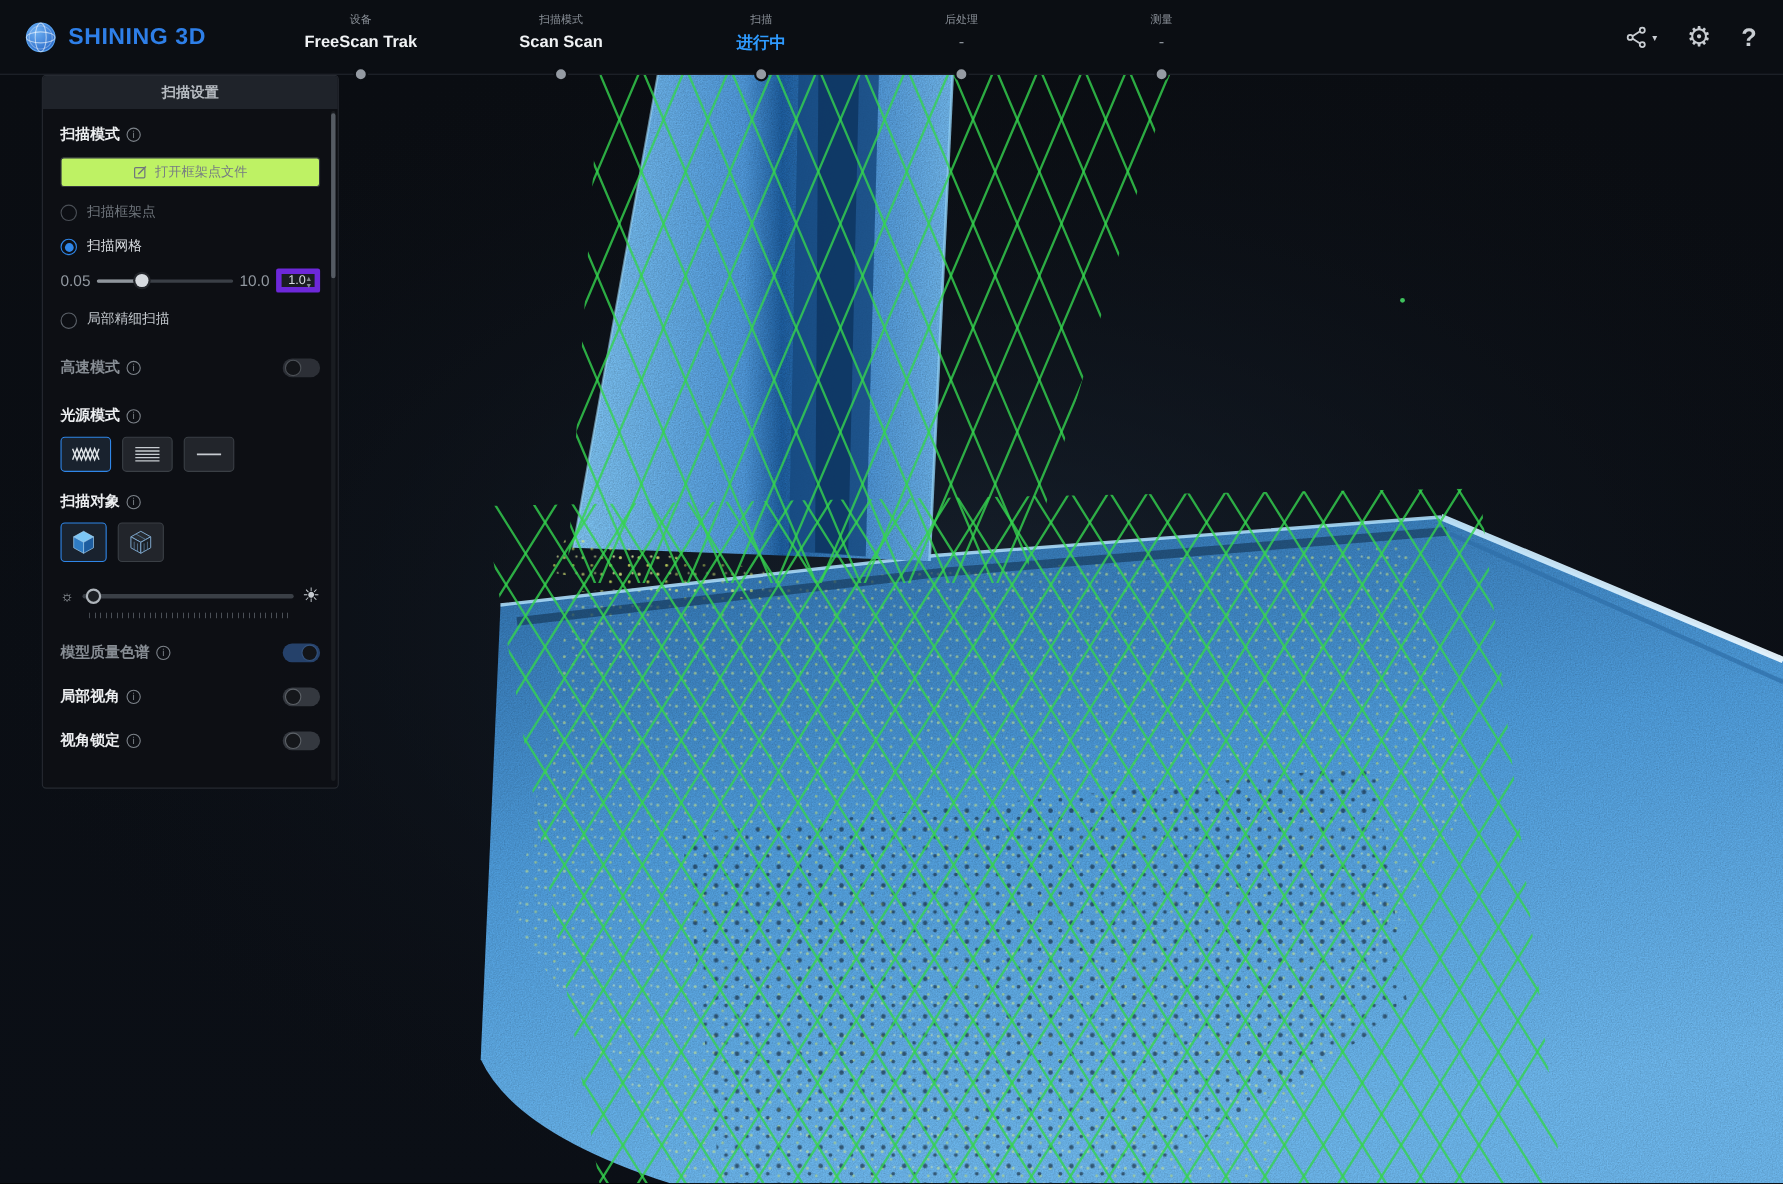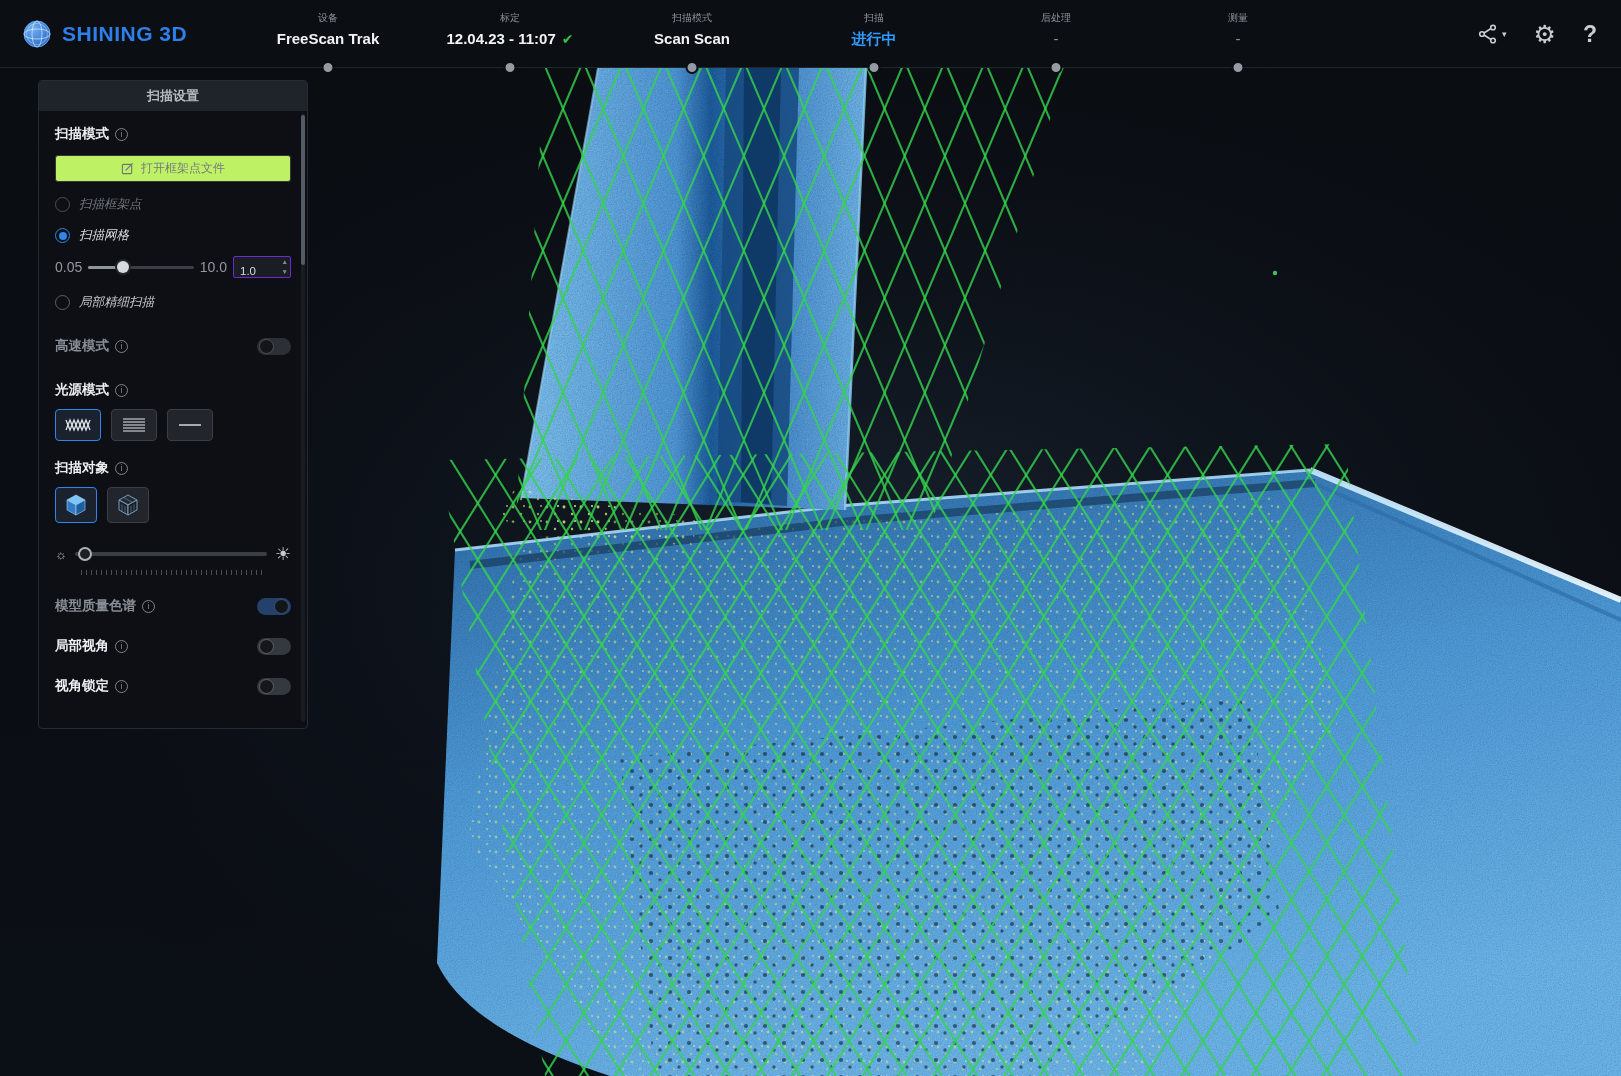--- a/index.html
+++ b/index.html
@@ -29,46 +29,46 @@
   
   .viewport { position:absolute; top:68px; left:0; right:0; bottom:0; }
   #scene { width:100%; height:100%; display:block; }
   #laser-upper line, #laser-lower line { stroke:var(--laser-green,#35d44f); stroke-width:2.1; opacity:.8; stroke-linecap:round; }
 
   
   .sidebar { position:absolute; left:38px; top:26px; width:270px; z-index:5; }
   .camera-panel { height:38px; background:#14171d; border:1px solid #2b2f36; border-radius:4px; display:flex; align-items:center; justify-content:space-between; padding:0 12px 0 16px; cursor:pointer; }
   .panel-title { font-size:14.5px; font-weight:700; color:#eef0f2; }
   .chevron { color:#eef0f2; font-size:15px; font-weight:700; }
-  .settings-panel { margin-top:16px; height:649px; background:rgba(14,16,21,.96); border:1px solid #262a31; border-radius:4px; position:relative; }
+  .settings-panel { margin-top:4px; height:649px; background:rgba(14,16,21,.96); border:1px solid #262a31; border-radius:4px; position:relative; }
   .settings-title { height:30px; line-height:30px; text-align:center; background:#1f232a; border-radius:3px 3px 0 0; font-size:13px; color:#b6bbc1; font-weight:600; }
   .settings-body { padding:14px 16px 0 16px; }
 
   .label-row { display:flex; align-items:center; gap:6px; }
   .label.strong { font-size:13.5px; font-weight:700; color:#eceef0; }
   .info { width:13px; height:13px; border:1px solid #7d838a; border-radius:50%; color:#7d838a; font-size:9px; line-height:11px; text-align:center; font-style:normal; flex:none; cursor:help; }
 
   .frame-btn { display:flex; align-items:center; justify-content:center; gap:7px; width:100%; height:27px; background:#bef264; border:1px solid #33373d; border-radius:3px; color:#767c83; font-size:12px; margin-top:12px; font-family:inherit; cursor:pointer; }
   .edit-icon { width:13px; height:13px; }
 
-  .radio-row { display:flex; align-items:center; gap:9px; margin-top:14px; cursor:pointer;font-style:italic; }
+  .radio-row { display:flex; align-items:flex-end; gap:9px; margin-top:14px; cursor:pointer; }
   .radio { width:15px; height:15px; border:1.5px solid #5b6169; border-radius:50%; flex:none; position:relative; }
   .radio-row[data-selected="true"] .radio { border-color:var(--accent-blue,#2f86e8); }
   .radio-row[data-selected="true"] .radio::after { content:""; position:absolute; inset:2.5px; border-radius:50%; background:var(--accent-blue,#2f86e8); }
   .radio-label { font-size:12.5px; color:#c3c8cd; }
   .radio-row.disabled .radio-label { color:#6e747b; }
   .radio-row.disabled .radio { border-color:#4a4f56; }
   .radio-row[data-selected="true"] .radio-label { color:#d8dce0; }
 
   .res-row { display:flex; align-items:center; margin-top:12px; gap:6px; }
   .res-end { font-size:14px; color:#9198a0; flex:none; }
   .res-track { flex:1; height:3px; background:#3a3f46; border-radius:2px; position:relative; cursor:pointer; }
   .res-fill { position:absolute; left:0; top:0; bottom:0; width:33%; background:#8f959c; border-radius:2px; }
   .res-thumb { position:absolute; left:33%; top:50%; transform:translate(-50%,-50%); width:12px; height:12px; border-radius:50%; background:#d7dbe0; box-shadow:0 0 0 2px #22252a; cursor:grab; }
-  .res-box { width:58px; height:22px; border:1px solid #6d28d9; border-radius:2px; background:#1a1d22; display:flex; align-items:flex-end; color:#d7dbe0; font-size:11.5px; padding-left:6px; position:relative; flex:none; cursor:text; }
+  .res-box { width:40px; height:22px; border:5px solid #6d28d9; border-radius:2px; background:#1a1d22; display:flex; align-items:center; color:#d7dbe0; font-size:11.5px; padding-left:6px; position:relative; flex:none; cursor:text; }
   .spin { position:absolute; right:2px; top:2px; bottom:2px; display:flex; flex-direction:column; justify-content:space-between; }
   .spin i { font-style:normal; font-size:6.5px; color:#858b92; line-height:1; cursor:pointer; }
 
   .toggle-row { display:flex; align-items:center; gap:6px; margin-top:22px; }
   .toggle-row .label { font-size:13.5px; font-weight:700; color:#eceef0; }
   .toggle-row.dim .label { color:#878d94; }
   .toggle { margin-left:auto; width:34px; height:17px; border-radius:9px; background:#34383f; position:relative; flex:none; cursor:pointer; }
   .toggle .knob { position:absolute; top:1px; left:2px; width:15px; height:15px; border-radius:50%; background:#15171b; border:1px solid #5c6167; }
   .toggle[data-on="true"] { background:#2c4e80; }
   .toggle[data-on="true"] .knob { left:auto; right:2px; border-color:#3d6396; }
@@ -111,27 +111,20 @@
         <ellipse cx="15" cy="15" rx="10.5" ry="10.5" fill="none" stroke="rgba(255,255,255,.3)" stroke-width="1" transform="rotate(30 15 15)"></ellipse>
       </svg>
       <span class="brand-text">SHINING 3D</span>
     </div>
 
     <div class="steps">
       <div class="step">
         <div class="step-label">设备</div>
         <div class="step-value">
             <span>FreeScan Trak</span>
-          </div>
-      </div>
-      <div class="step">
-        <div class="step-label">标定</div>
-        <div class="step-value">
-            <span>12.04.23 - 11:07</span>
-            <span class="cal-check">✔</span>
           </div>
       </div>
       <div class="step">
         <div class="step-label">扫描模式</div>
         <div class="step-value">
             <span>Scan Scan</span>
           </div>
       </div>
       <div class="step">
         <div class="step-label">扫描</div>

